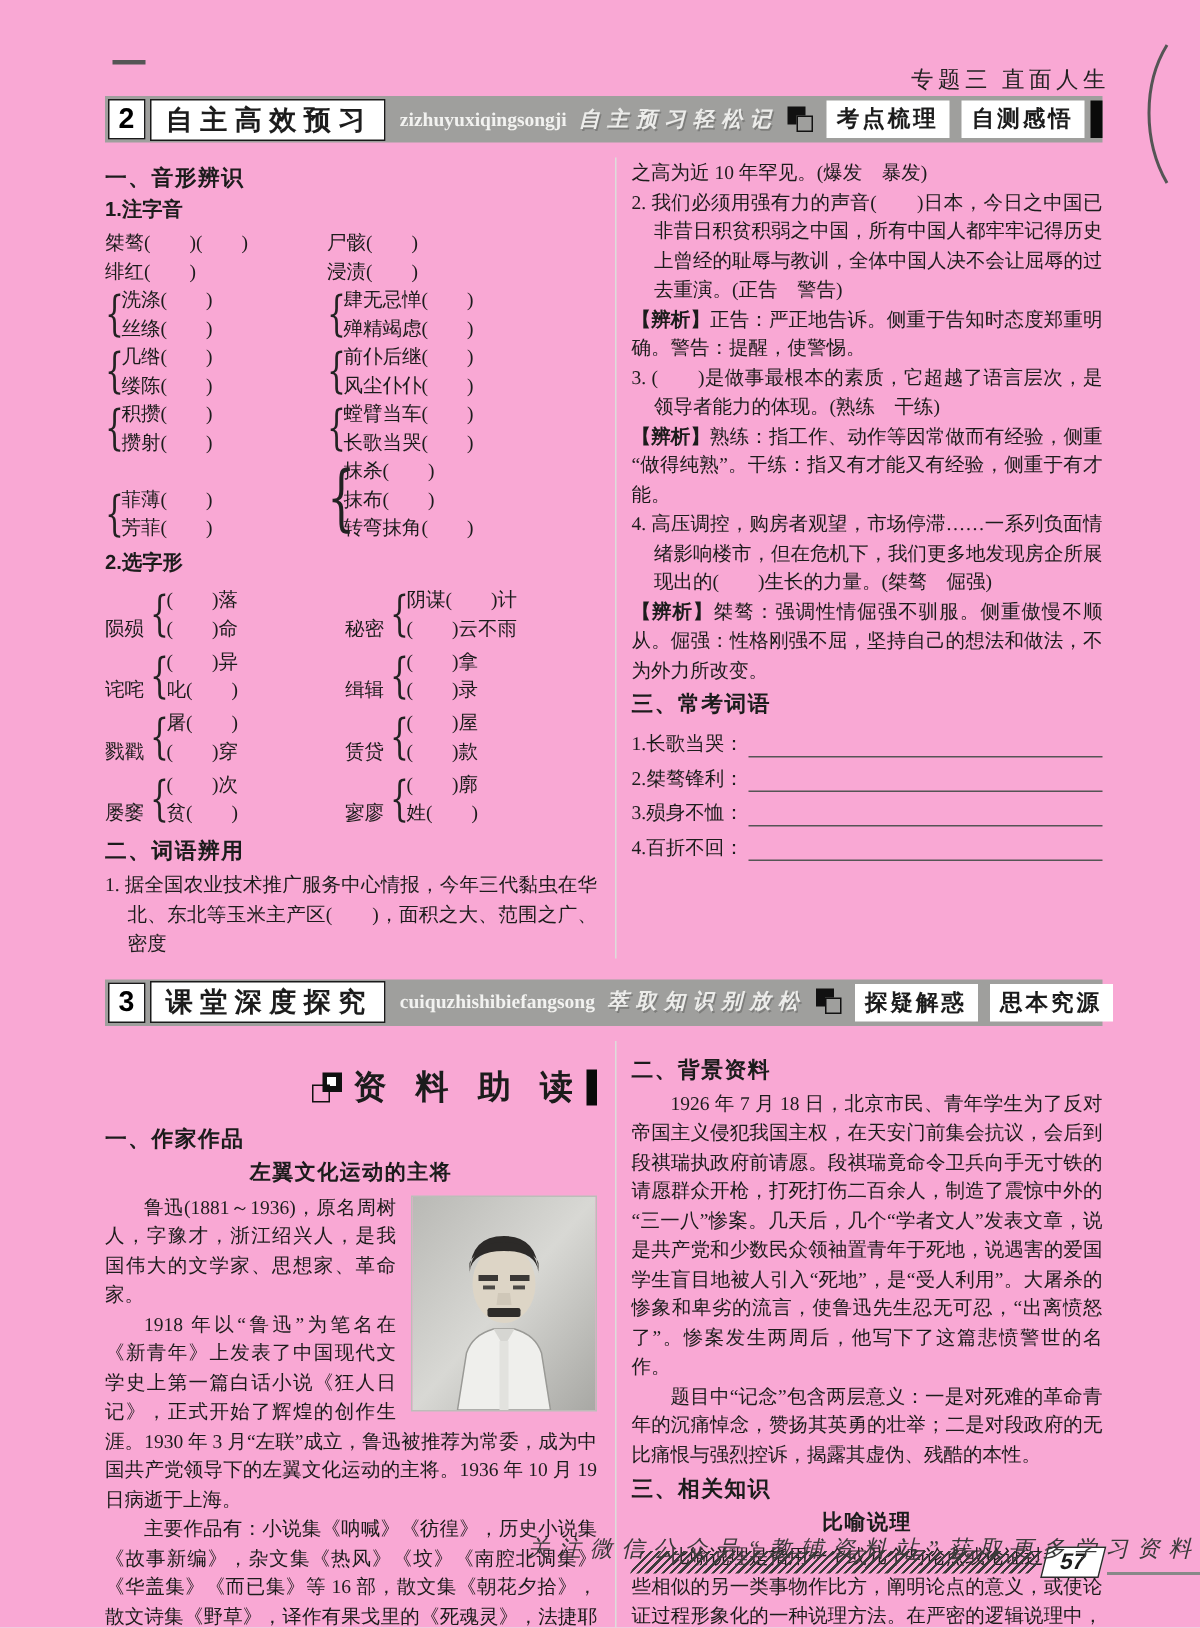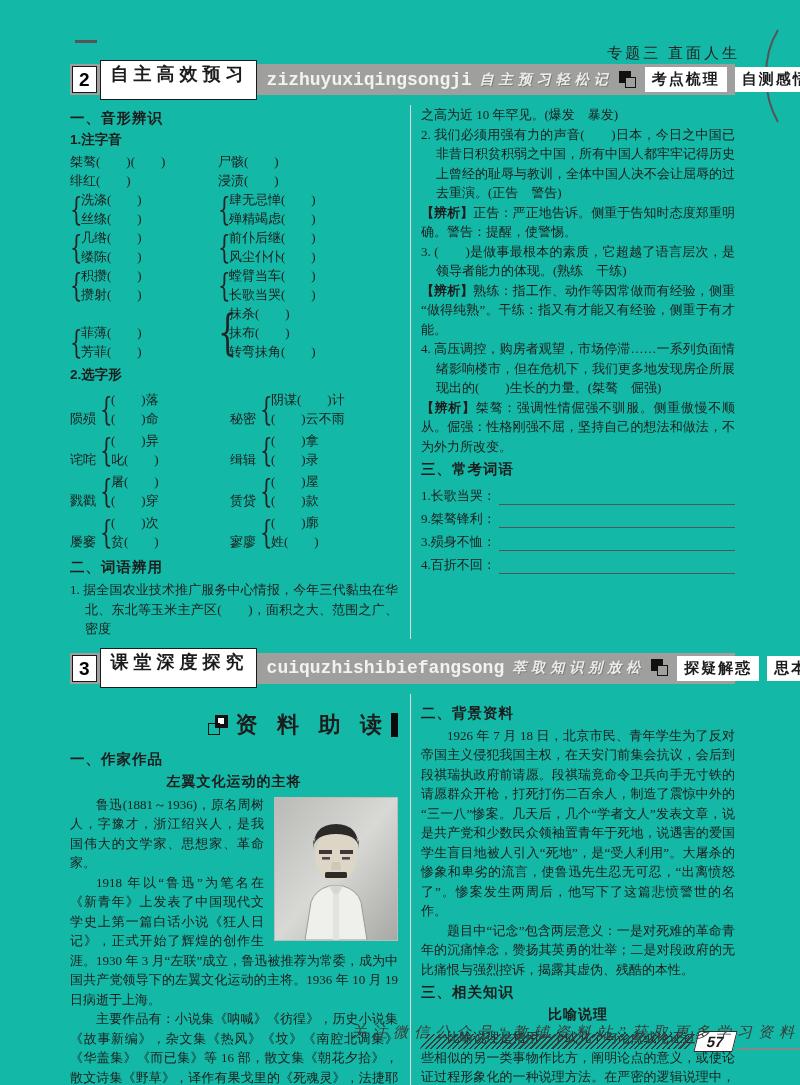--- a/index.html
+++ b/index.html
@@ -1,32 +1,32 @@
 <!DOCTYPE html>
 <html lang="zh"><head>
 <meta charset="utf-8">
 <style>
   html,body{margin:0;padding:0;background:#e9e9e7;}
-  .page{position:relative;width:800px;height:1085px;margin:0 auto;background:#14b8a6;
+  .page{position:relative;width:800px;height:1085px;margin:0 auto;background:#f9a8d4;
         font-family:"Liberation Serif","DejaVu Serif",serif;color:#1c1c1c;overflow:hidden;}
   .content{padding:26px 65px 0 70px;}
   
   .tl-line{position:absolute;left:75px;top:40px;width:22px;height:3px;background:#555;}
   .tr-curve{position:absolute;right:18px;top:28px;}
   .br-line{position:absolute;right:0;top:1048px;width:62px;height:2px;background:#888;}
   .hdr{position:absolute;top:44px;right:60px;font-size:15px;letter-spacing:3px;color:#222;
        font-family:"Liberation Serif","DejaVu Serif",serif;}
   
   .banner{display:flex;align-items:center;height:31px;background:#9f9f9d;margin-top:8px;position:relative;}
   .bnum{background:#fff;border:1px solid #1a1a1a;color:#000;font-weight:bold;font-size:19px;
         line-height:25px;padding:0 6px;margin-left:2px;font-family:"Liberation Sans",sans-serif;}
   .btitle{background:#fff;border:1px solid #1a1a1a;font-weight:bold;font-size:18px;letter-spacing:5px;
-          padding:1px 7px 13px 10px;margin-left:3px;font-family:"Liberation Sans",sans-serif;white-space:nowrap;}
-  .bpinyin{color:#f2f2f0;font-size:18px;font-weight:bold;margin-left:10px;
-           font-family:Liberation Mono, monospace;white-space:nowrap;}
+          padding:1px 7px 1px 10px;margin-left:3px;font-family:"Liberation Sans",sans-serif;white-space:nowrap;}
+  .bpinyin{color:#f2f2f0;font-size:13px;font-weight:bold;margin-left:10px;
+           font-family:Liberation Serif, serif;white-space:nowrap;}
   .bslogan{color:#eceman;color:#ececea;font-style:italic;font-weight:bold;font-size:14px;letter-spacing:5px;
            margin-left:8px;white-space:nowrap;text-shadow:1px 1px 0 #7d7d7b;}
   .bicon{position:relative;width:18px;height:18px;margin-left:6px;flex:none;}
   .bicon .sq{position:absolute;left:0;top:0;width:12px;height:12px;background:#111;}
   .bicon .sqo{position:absolute;left:6px;top:6px;width:9px;height:9px;background:#9f9f9d;border:1.5px solid #111;}
   .btab{background:#fff;font-weight:bold;font-size:15px;letter-spacing:2px;padding:3px 7px;margin-left:8px;
         font-family:"Liberation Sans",sans-serif;white-space:nowrap;text-align:right;}
   .bbar{width:8px;height:25px;background:#0a0a0a;margin-left:4px;}
   
   .cols{display:flex;margin-top:10px;}
@@ -261,21 +261,21 @@
         <div class="para qitem">3. (　　)是做事最根本的素质，它超越了语言层次，是领导者能力的体现。(熟练　干练)</div>
         <div class="bxp"><span class="lbl">【辨析】</span><span>熟练：指工作、动作等因常做而有经验，侧重“做得纯熟”。干练：指又有才能又有经验，侧重于有才能。</span></div>
         <div class="para qitem">4. 高压调控，购房者观望，市场停滞……一系列负面情绪影响楼市，但在危机下，我们更多地发现房企所展现出的(　　)生长的力量。(桀骜　倔强)</div>
         <div class="bxp"><span class="lbl">【辨析】</span><span>桀骜：强调性情倔强不驯服。侧重傲慢不顺从。倔强：性格刚强不屈，坚持自己的想法和做法，不为外力所改变。</span></div>
         <h3 class="blk">三、常考词语</h3>
         <div class="ck-line">
             <span>1.长歌当哭：</span>
             <span class="ul"></span>
           </div>
         <div class="ck-line">
-            <span>9.桀骜锋利：</span>
+            <span>2.桀骜锋利：</span>
             <span class="ul"></span>
           </div>
         <div class="ck-line">
             <span>3.殒身不恤：</span>
             <span class="ul"></span>
           </div>
         <div class="ck-line">
             <span>4.百折不回：</span>
             <span class="ul"></span>
           </div>

